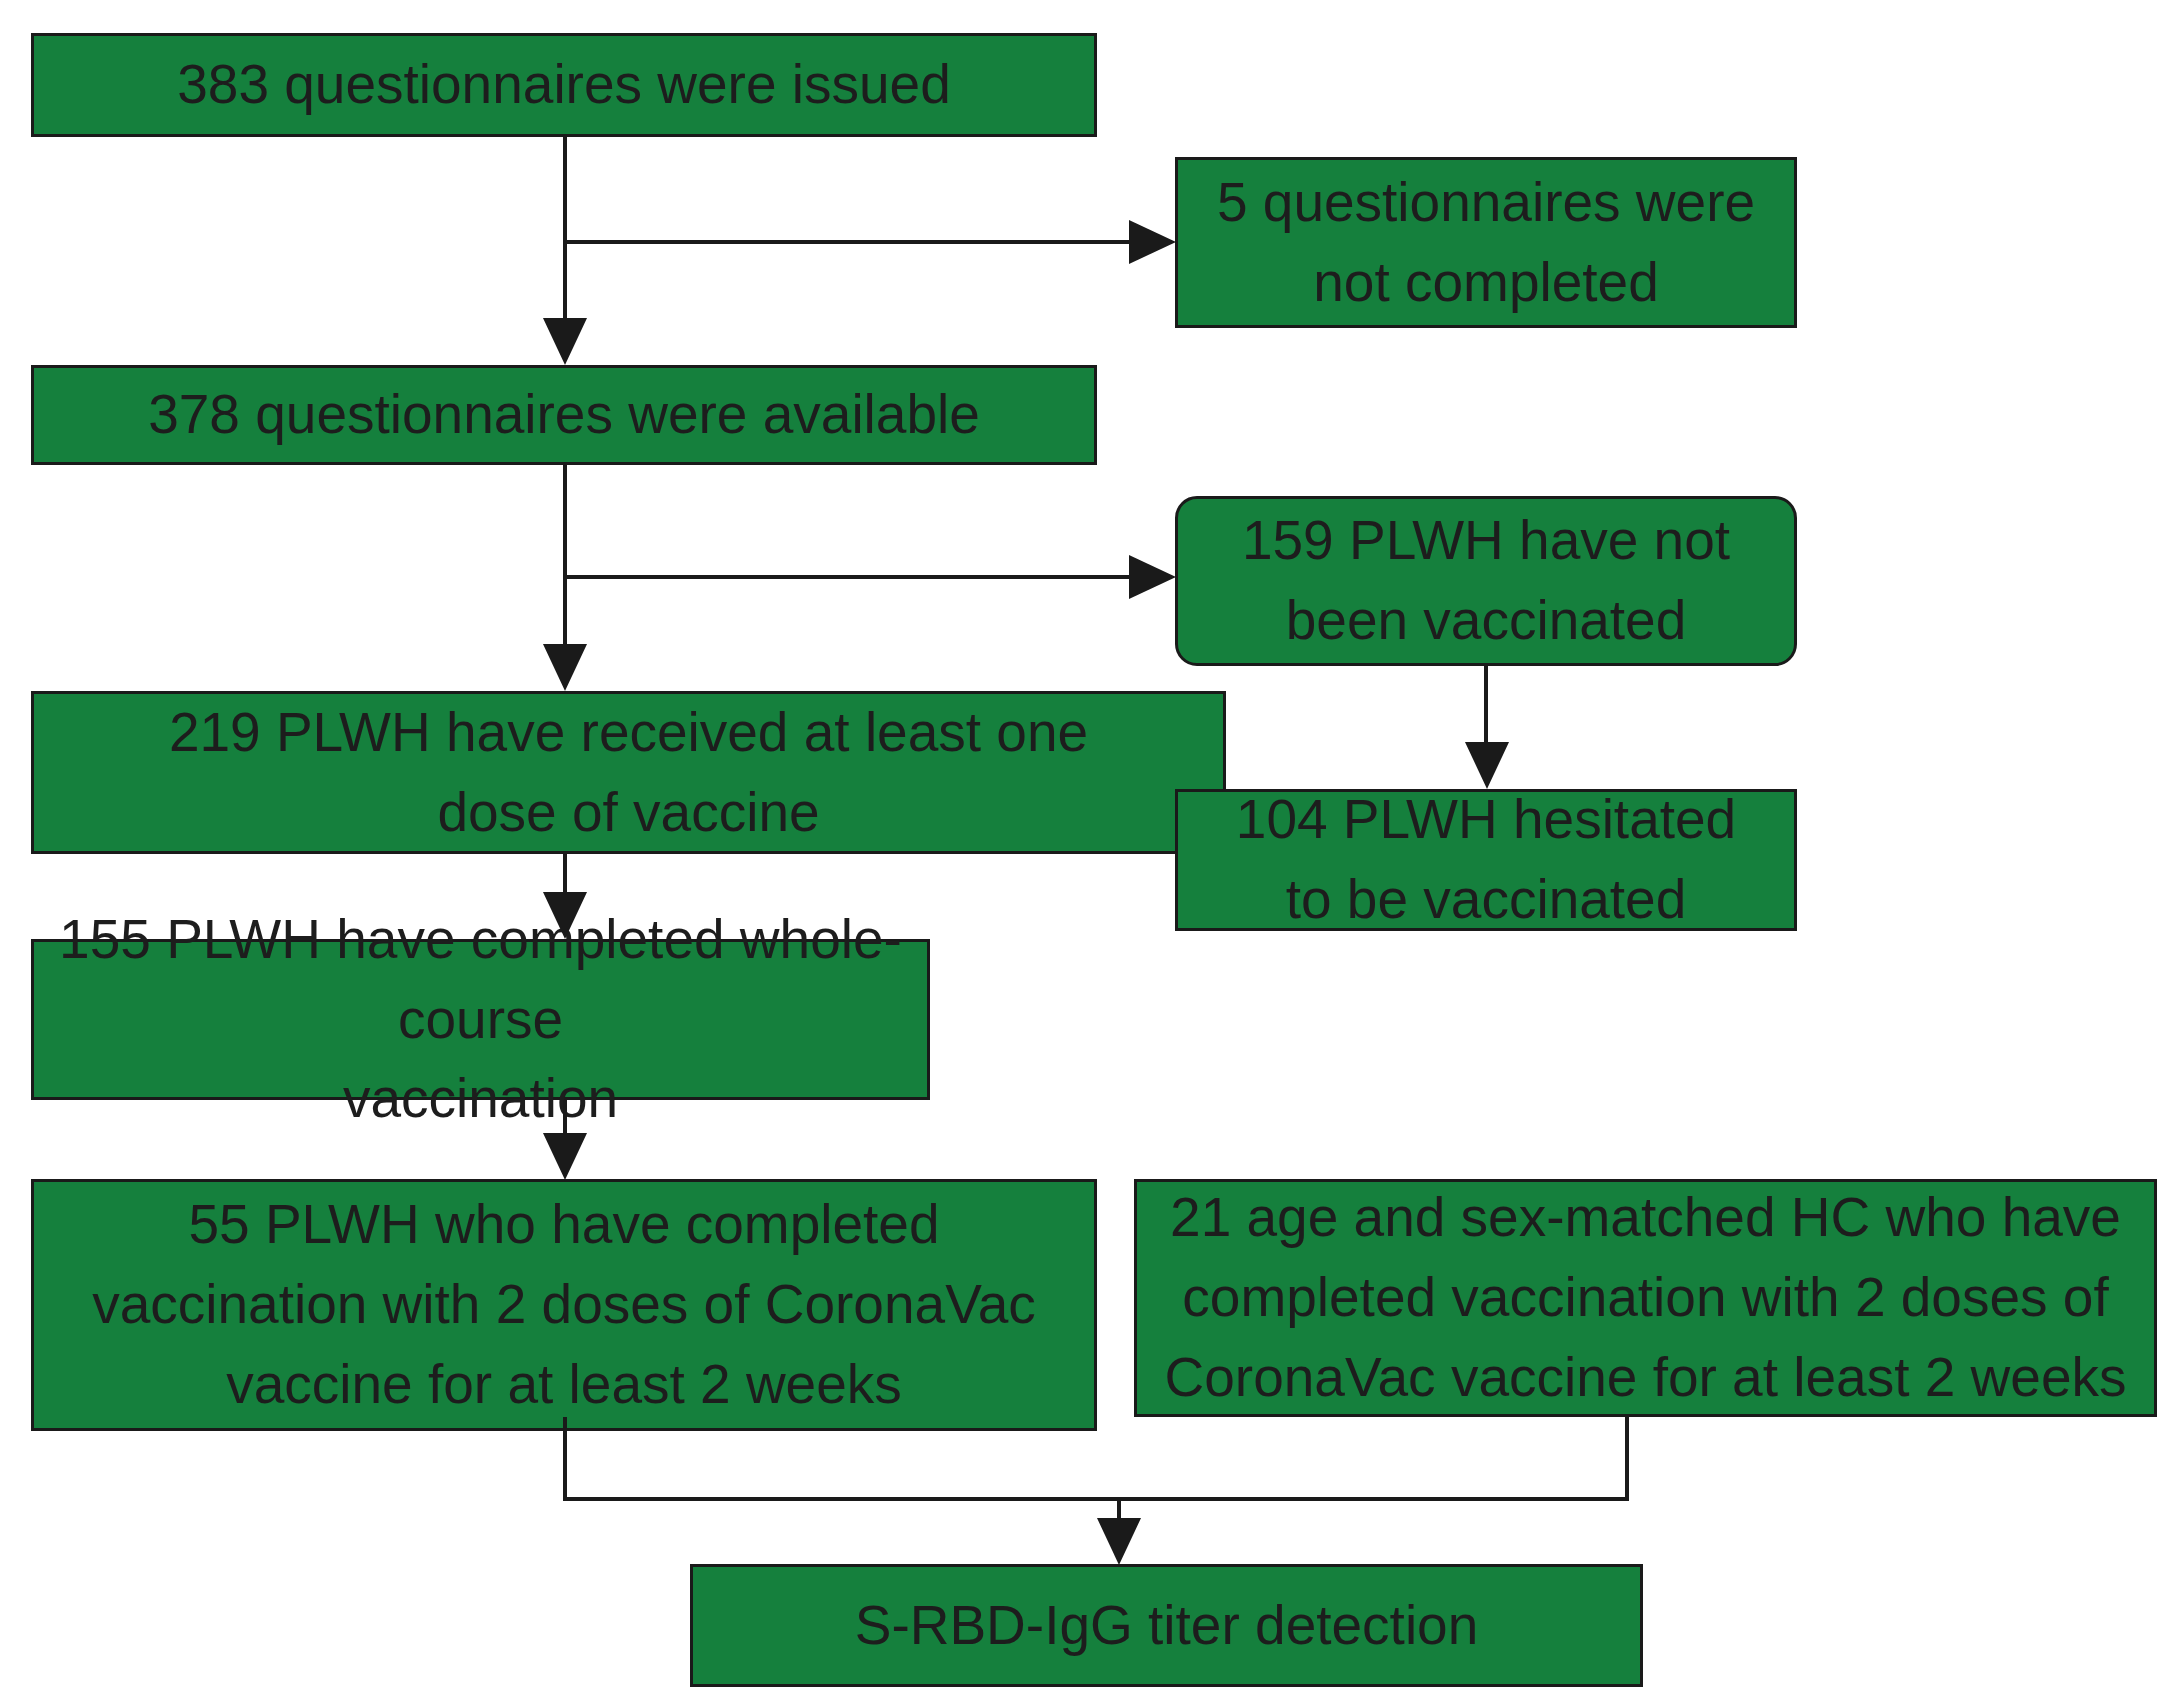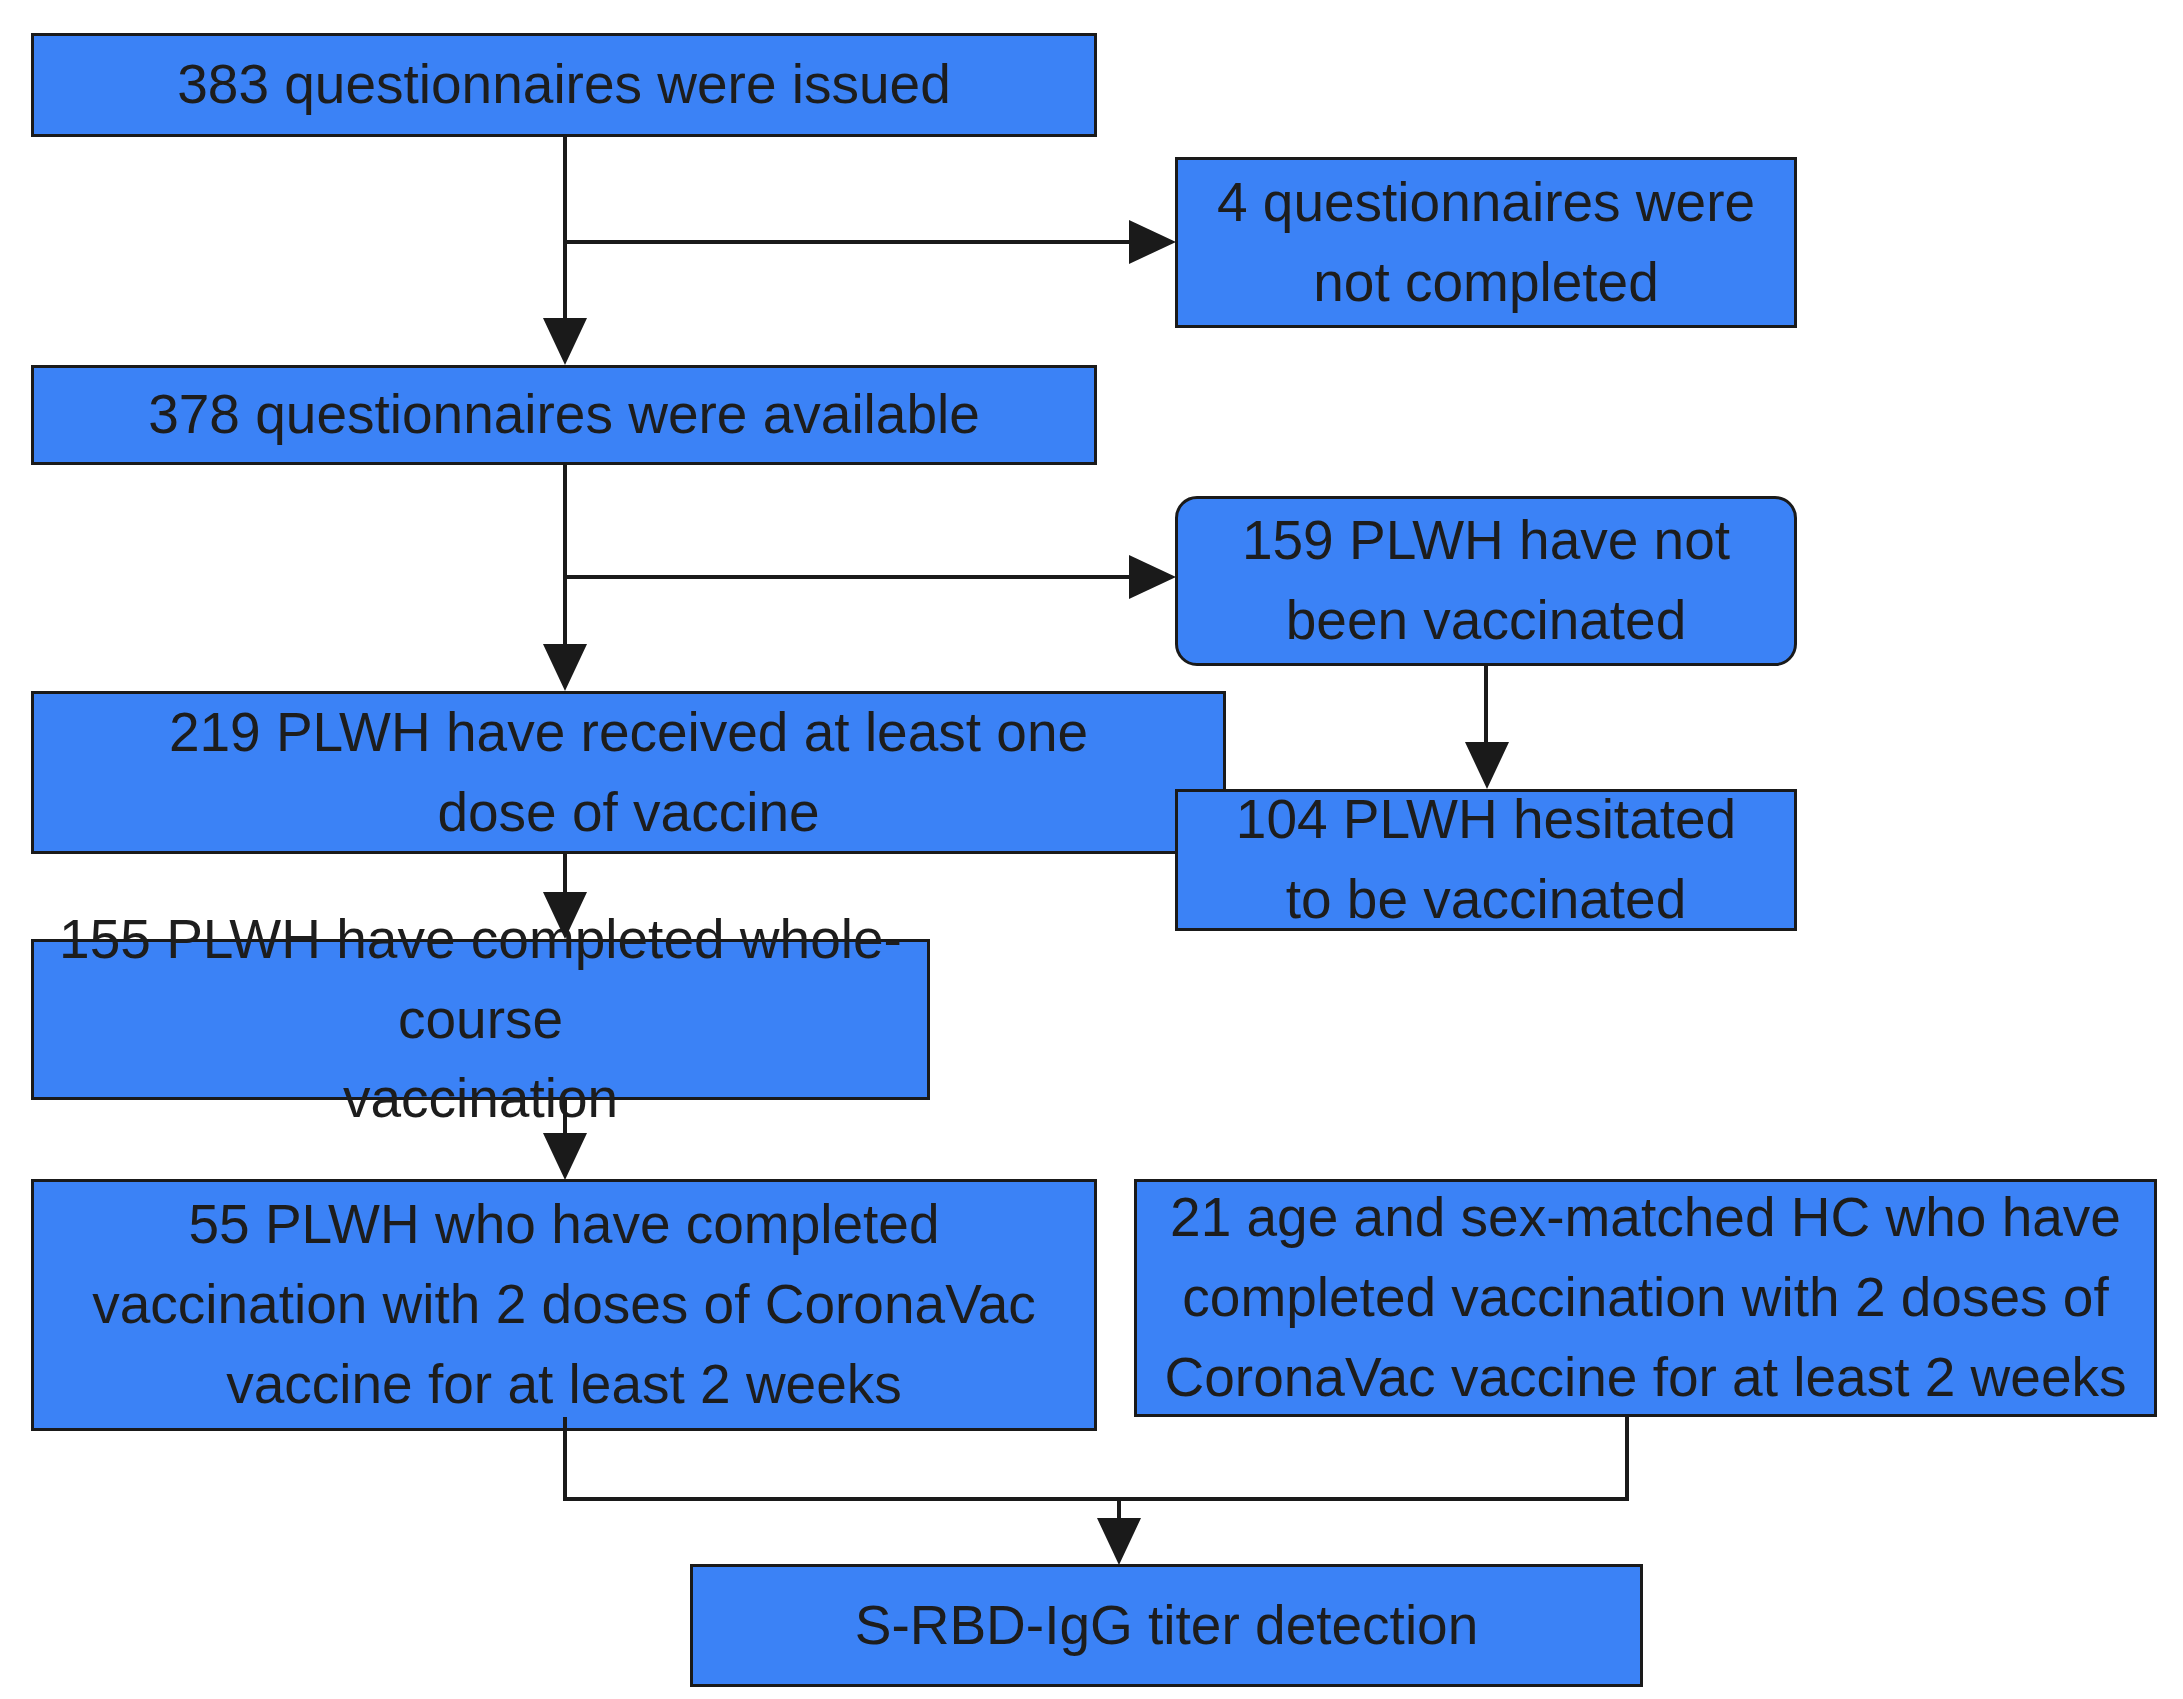--- a/index.html
+++ b/index.html
@@ -13,21 +13,21 @@
     height: 1699px;
     background: #ffffff;
     font-family: "Liberation Sans", sans-serif;
     color: #1d1d1d;
     overflow: hidden;
   }
   .node {
     position: absolute;
     box-sizing: border-box;
     border: 3.9px solid #1a1a1a;
-    background: #3b82f6;
+    background: #15803d;
     display: flex;
     align-items: center;
     justify-content: center;
     text-align: center;
     font-size: 55px;
     line-height: 1.45;
     white-space: pre-line;
     color: #1d1d1d;
     padding: 0 15.6px;
   }
@@ -69,21 +69,21 @@
   #box-plwh-2dose    { left: 31px;   top: 1179px; width: 1066px; height: 252px; }
   #box-hc-2dose      { left: 1134px; top: 1179px; width: 1023px; height: 238px; }
   #box-titer         { left: 690px;  top: 1564px; width: 953px; height: 123px; text-align: right; }
 </style>
 </head>
 <body>
 
 <div class="canvas">
 
   <div class="node" id="box-issued">383 questionnaires were issued</div>
-  <div class="node" id="box-not-completed">4 questionnaires were
+  <div class="node" id="box-not-completed">5 questionnaires were
 not completed</div>
   <div class="node" id="box-available">378 questionnaires were available</div>
   <div class="node" id="box-not-vacc">159 PLWH have not
 been vaccinated</div>
   <div class="node" id="box-one-dose">219 PLWH have received at least one
 dose of vaccine</div>
   <div class="node" id="box-hesitated">104 PLWH hesitated
 to be vaccinated</div>
   <div class="node" id="box-whole-course">155 PLWH have completed whole-course
 vaccination</div>

